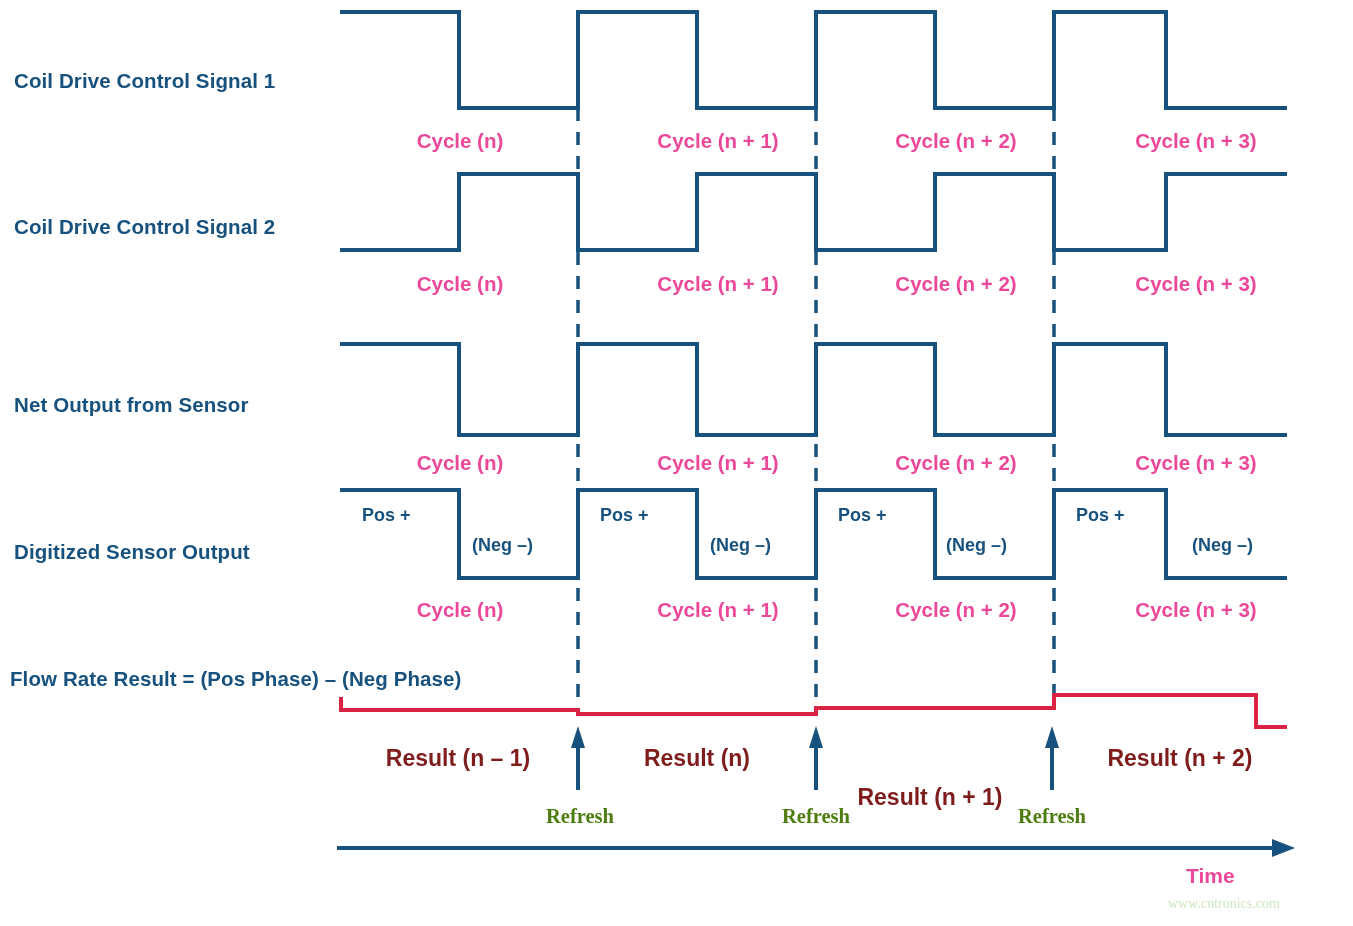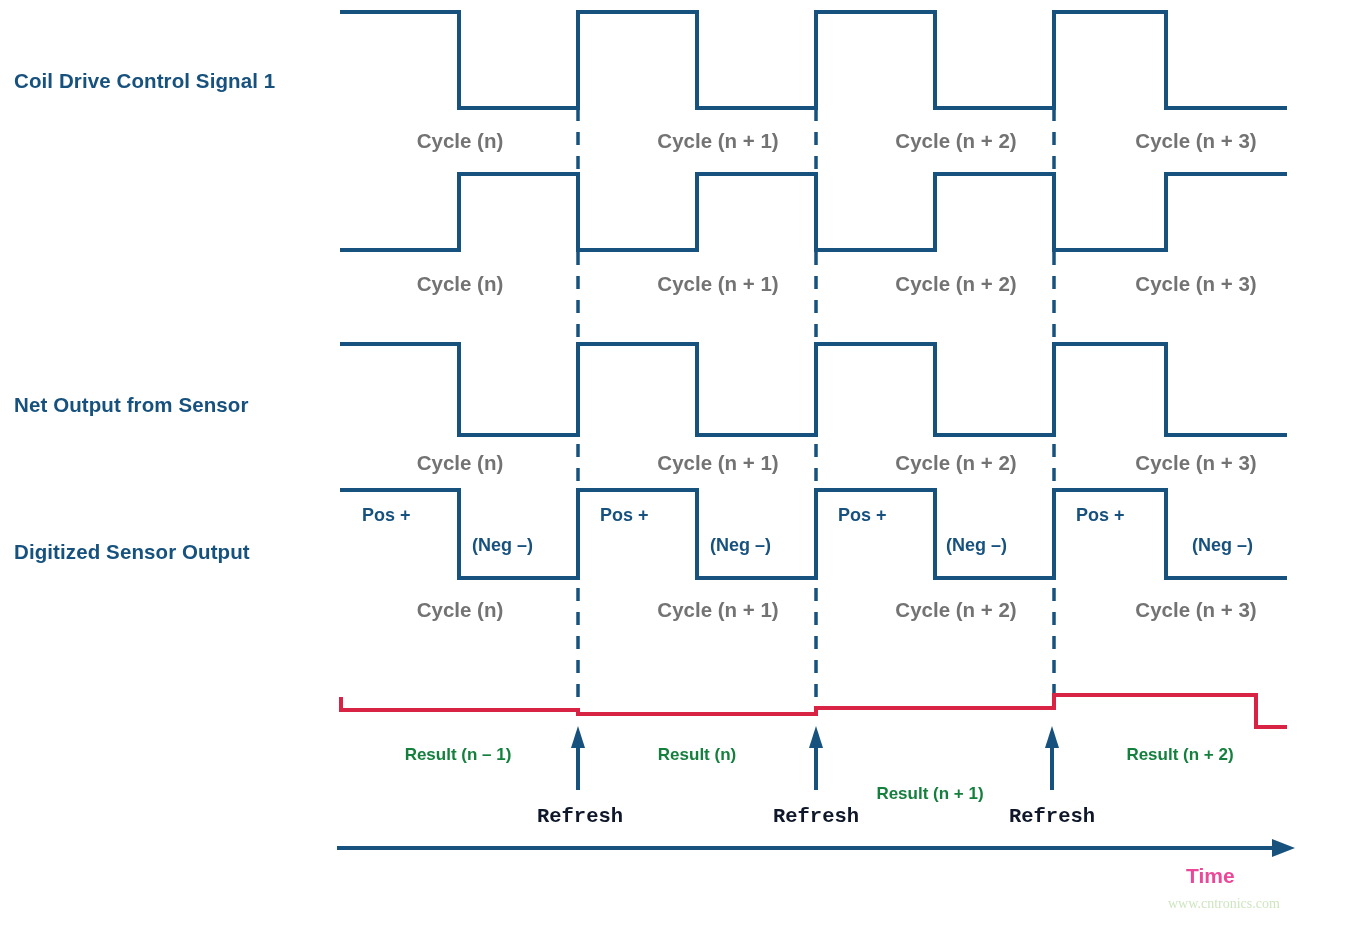--- a/index.html
+++ b/index.html
@@ -62,48 +62,48 @@
     position: absolute;
     color: #17517e;
     font-family: "Liberation Sans", sans-serif;
     font-weight: bold;
     font-size: 20.5px;
     letter-spacing: 0.1px;
     white-space: nowrap;
   }
   .cycle-label {
     position: absolute;
-    color: #737373;
+    color: #ec4899;
     font-family: "Liberation Sans", sans-serif;
     font-weight: bold;
     font-size: 20.5px;
     white-space: nowrap;
     transform: translateX(-50%);
   }
   .inline-label {
     position: absolute;
     color: #17517e;
     font-family: "Liberation Sans", sans-serif;
     font-weight: bold;
     font-size: 18px;
     white-space: nowrap;
   }
   .result-label {
     position: absolute;
-    color: #15803d;
-    font-family: "Liberation Sans", sans-serif;
-    font-weight: bold;
-    font-size: 17px;
+    color: #7f1d1d;
+    font-family: "Liberation Sans", sans-serif;
+    font-weight: bold;
+    font-size: 23px;
     white-space: nowrap;
     transform: translateX(-50%);
   }
   .refresh-label {
     position: absolute;
-    color: #0f172a;
-    font-family: Liberation Mono, monospace;
+    color: #4d7c0f;
+    font-family: Liberation Serif, serif;
     font-weight: bold;
     font-size: 20.5px;
     white-space: nowrap;
     transform: translateX(-50%);
   }
   .time-label {
     position: absolute;
     color: #ec4899;
     font-family: "Liberation Sans", sans-serif;
     font-weight: bold;
@@ -168,25 +168,27 @@
 
     <g>
       <path class="axis-line" d="M 337 848 L 1278 848"></path>
       <path class="arrow-head" d="M 1295 848 L 1272 839 L 1272 857 Z"></path>
     </g>
 
   </svg>
 
   <div class="row-label" style="left:14px; top:69px;">Coil Drive Control Signal 1</div>
 
+  <div class="row-label" style="left:14px; top:215px;">Coil Drive Control Signal 2</div>
 
   <div class="row-label" style="left:14px; top:540px;">Digitized Sensor Output</div>
 
   <div class="row-label" style="left:14px; top:393px;">Net Output from Sensor</div>
 
+  <div class="row-label" style="left:10px; top:667px;">Flow Rate Result = (Pos Phase) – (Neg Phase)</div>
 
   <div class="cycle-label" style="left:460px; top:129px;">Cycle (n)</div>
   <div class="cycle-label" style="left:718px; top:129px;">Cycle (n + 1)</div>
   <div class="cycle-label" style="left:956px; top:129px;">Cycle (n + 2)</div>
   <div class="cycle-label" style="left:1196px; top:129px;">Cycle (n + 3)</div>
 
   <div class="cycle-label" style="left:460px; top:272px;">Cycle (n)</div>
   <div class="cycle-label" style="left:718px; top:272px;">Cycle (n + 1)</div>
   <div class="cycle-label" style="left:956px; top:272px;">Cycle (n + 2)</div>
   <div class="cycle-label" style="left:1196px; top:272px;">Cycle (n + 3)</div>

